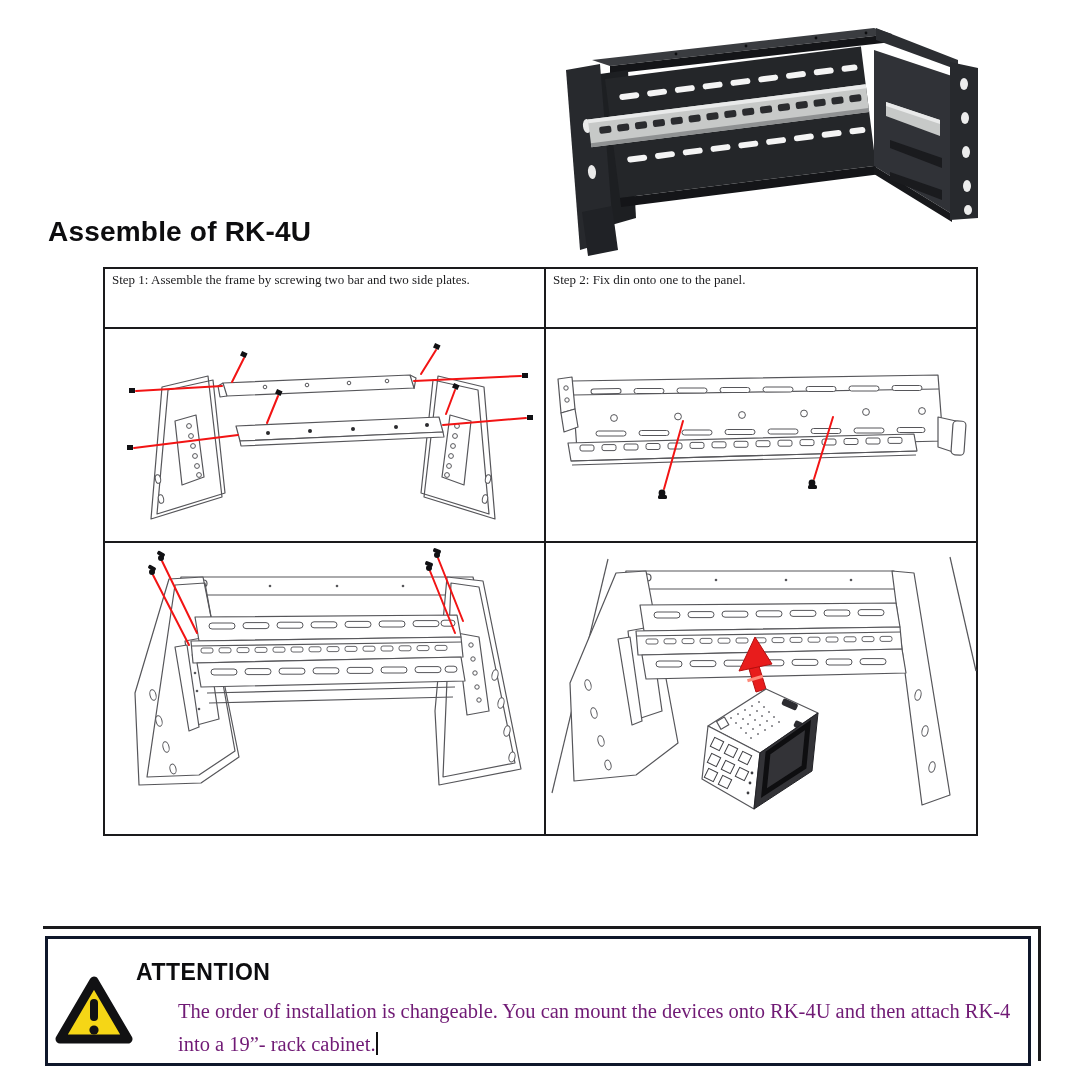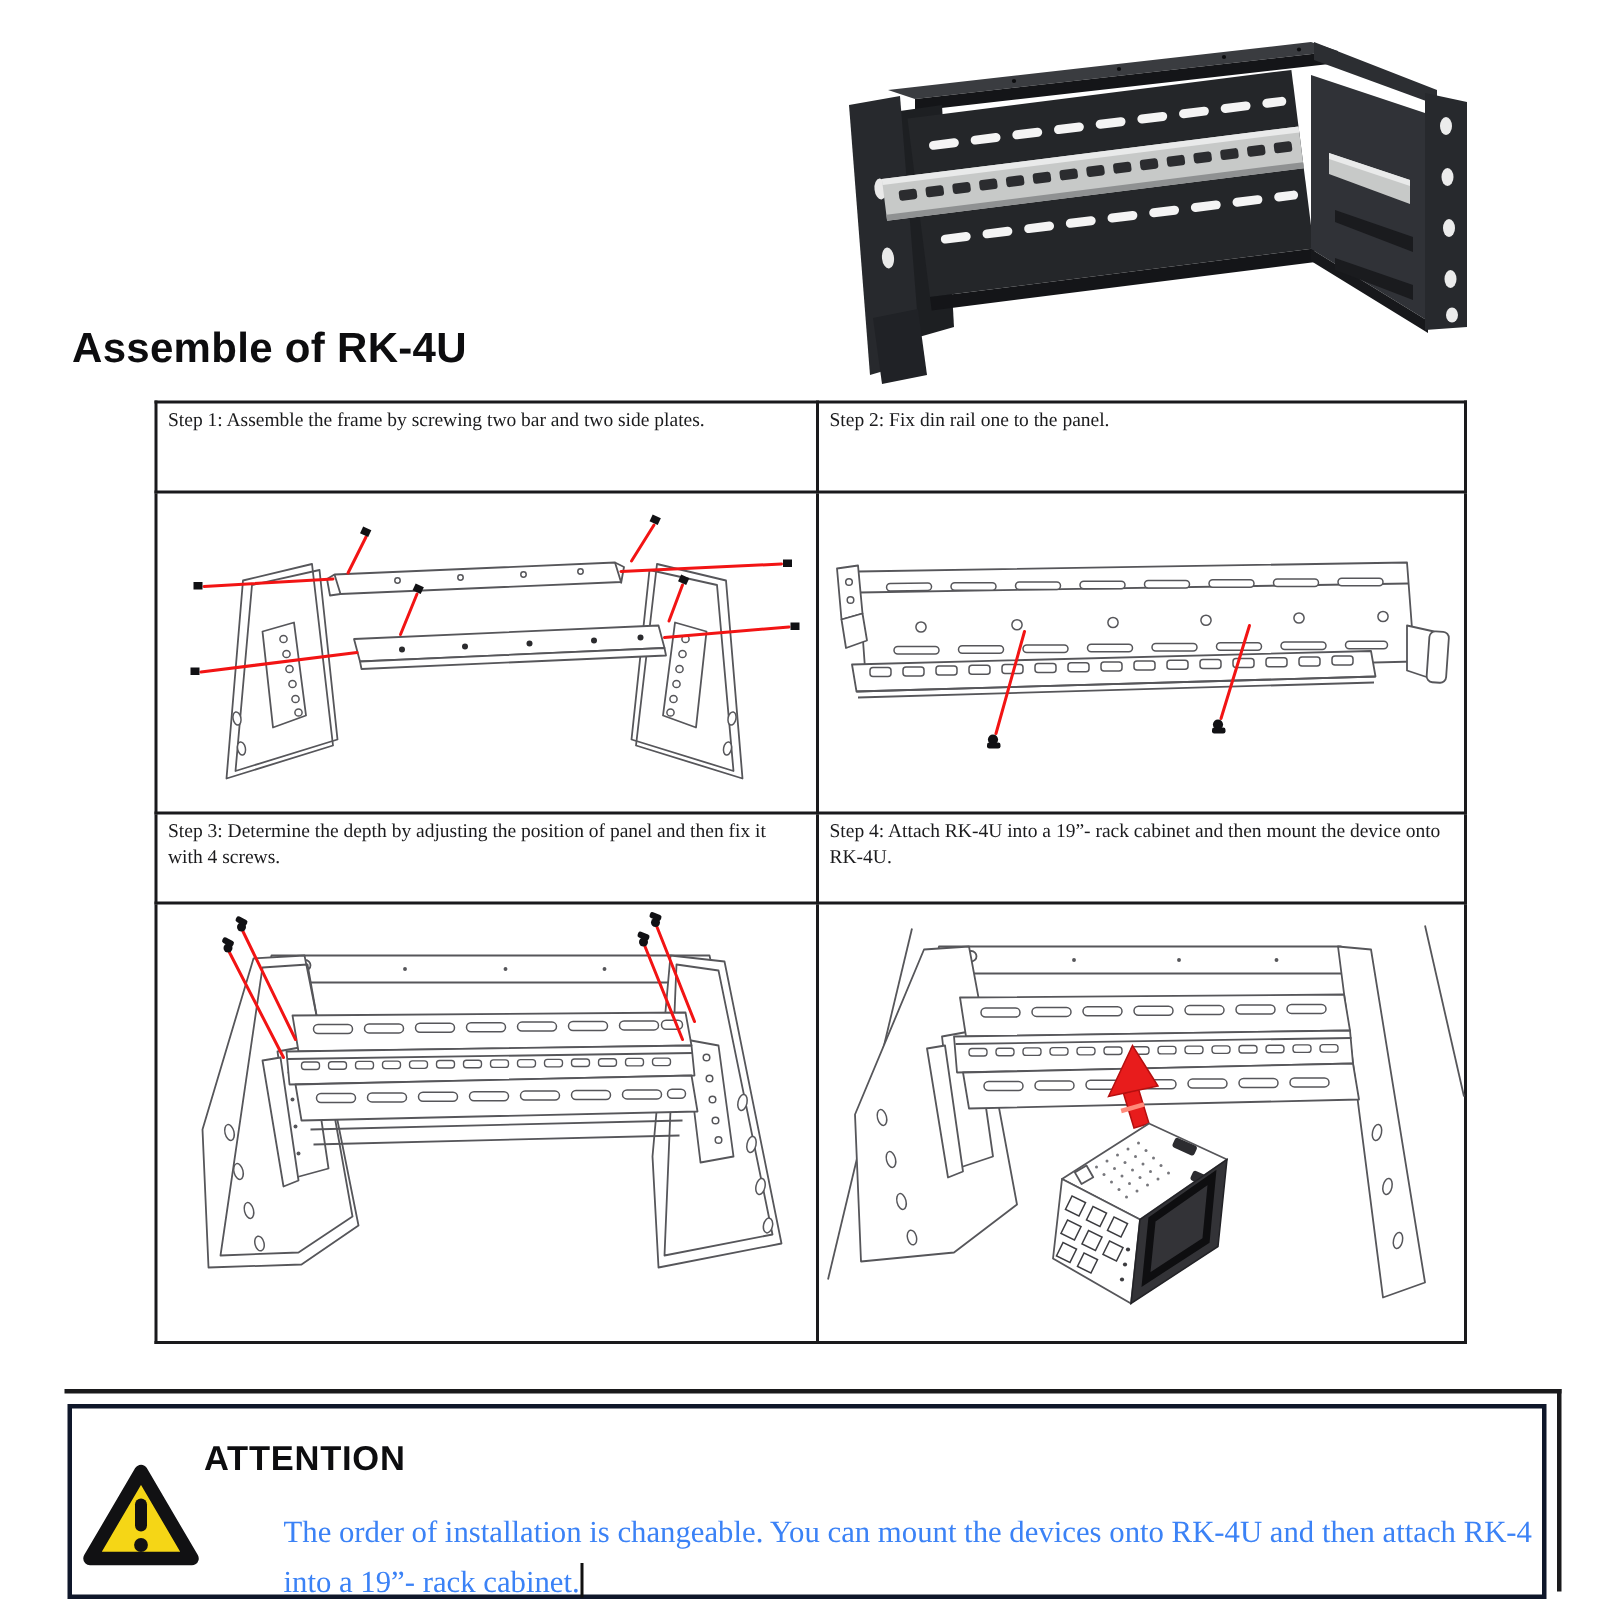--- a/index.html
+++ b/index.html
@@ -39,22 +39,22 @@
     content:"";position:absolute;top:-13px;right:-13px;left:-5px;bottom:2px;
     border-top:3px solid #1a1a1c;border-right:3px solid #1a1a1c;pointer-events:none;
   }
   .warning-triangle{position:absolute;left:6px;top:36px;width:80px;height:72px;}
   .attention-heading{
     position:absolute;left:88px;top:20px;margin:0;
     font-family:"Liberation Sans", sans-serif;font-weight:bold;
     font-size:23px;letter-spacing:.5px;color:#0d0d0f;
   }
   .attention-body{
-    position:absolute;left:130px;top:56px;width:862px;margin:11px;
-    font-size:20.5px;line-height:1.62;color:#3b82f6;
+    position:absolute;left:130px;top:56px;width:862px;margin:0;
+    font-size:20.5px;line-height:1.62;color:#701a75;
   }
   .caret{
     display:inline-block;width:2px;height:23px;background:#111;
     vertical-align:-4px;margin-left:0px;
   }
   
   .la{fill:none;stroke:#56565a;stroke-width:1.2;stroke-linejoin:round;}
   .law{fill:#ffffff;stroke:#56565a;stroke-width:1.2;stroke-linejoin:round;}
   .slot{fill:#ffffff;stroke:#56565a;stroke-width:1;}
   .red{stroke:#f21414;stroke-width:2;fill:none;stroke-linecap:round;}
@@ -147,21 +147,21 @@
 <h1 class="title">Assemble of RK-4U</h1>
 
 <table class="steps-table">
   <colgroup>
       <col style="width:441px">
       <col style="width:432px">
     </colgroup>
   <tbody>
       <tr class="r1">
     <td class="step-label">Step 1: Assemble the frame by screwing two bar and two side plates.</td>
-    <td class="step-label">Step 2: Fix din rail one to the panel.</td>
+    <td class="step-label">Step 2: Fix din onto one to the panel.</td>
   </tr>
   <tr class="r2">
     <td class="step-figure">
 
       <svg viewBox="0 0 437 208" width="437" height="208">
 
         <polygon class="law" points="57,58 103,47 117,168 46,190"></polygon>
         <polygon class="la" points="63,61 108,51 120,164 52,185"></polygon>
         <polygon class="law" points="70,92 91,86 99,148 77,156"></polygon>
         <g fill="#fff" stroke="#56565a">
@@ -299,24 +299,20 @@
           <line class="red" x1="268" y1="150" x2="287" y2="88"></line>
         </g>
         <g fill="#111114">
           <circle cx="116" cy="164" r="3.4"></circle>
               <rect x="112" y="166" width="9" height="4" rx="1.5"></rect>
           <circle cx="266" cy="154" r="3.4"></circle>
               <rect x="262" y="156" width="9" height="4" rx="1.5"></rect>
         </g>
       </svg>
     </td>
-  </tr>
-  <tr class="r3">
-    <td class="step-label">Step 3: Determine the depth by adjusting the position of panel and then fix it with 4 screws.</td>
-    <td class="step-label">Step 4: Attach RK-4U into a 19”- rack cabinet and then mount the device onto RK-4U.</td>
   </tr>
   <tr class="r4">
     <td class="step-figure">
 
       <svg viewBox="0 0 437 291" width="437" height="291">
 
         <polygon class="law" points="76,34 368,34 372,52 72,52"></polygon>
         <rect class="la" x="86" y="37" width="16" height="7" rx="3.5"></rect>
         <rect class="la" x="348" y="37" width="16" height="7" rx="3.5"></rect>
         <circle cx="165" cy="43" r="1.3" fill="#56565a"></circle>

